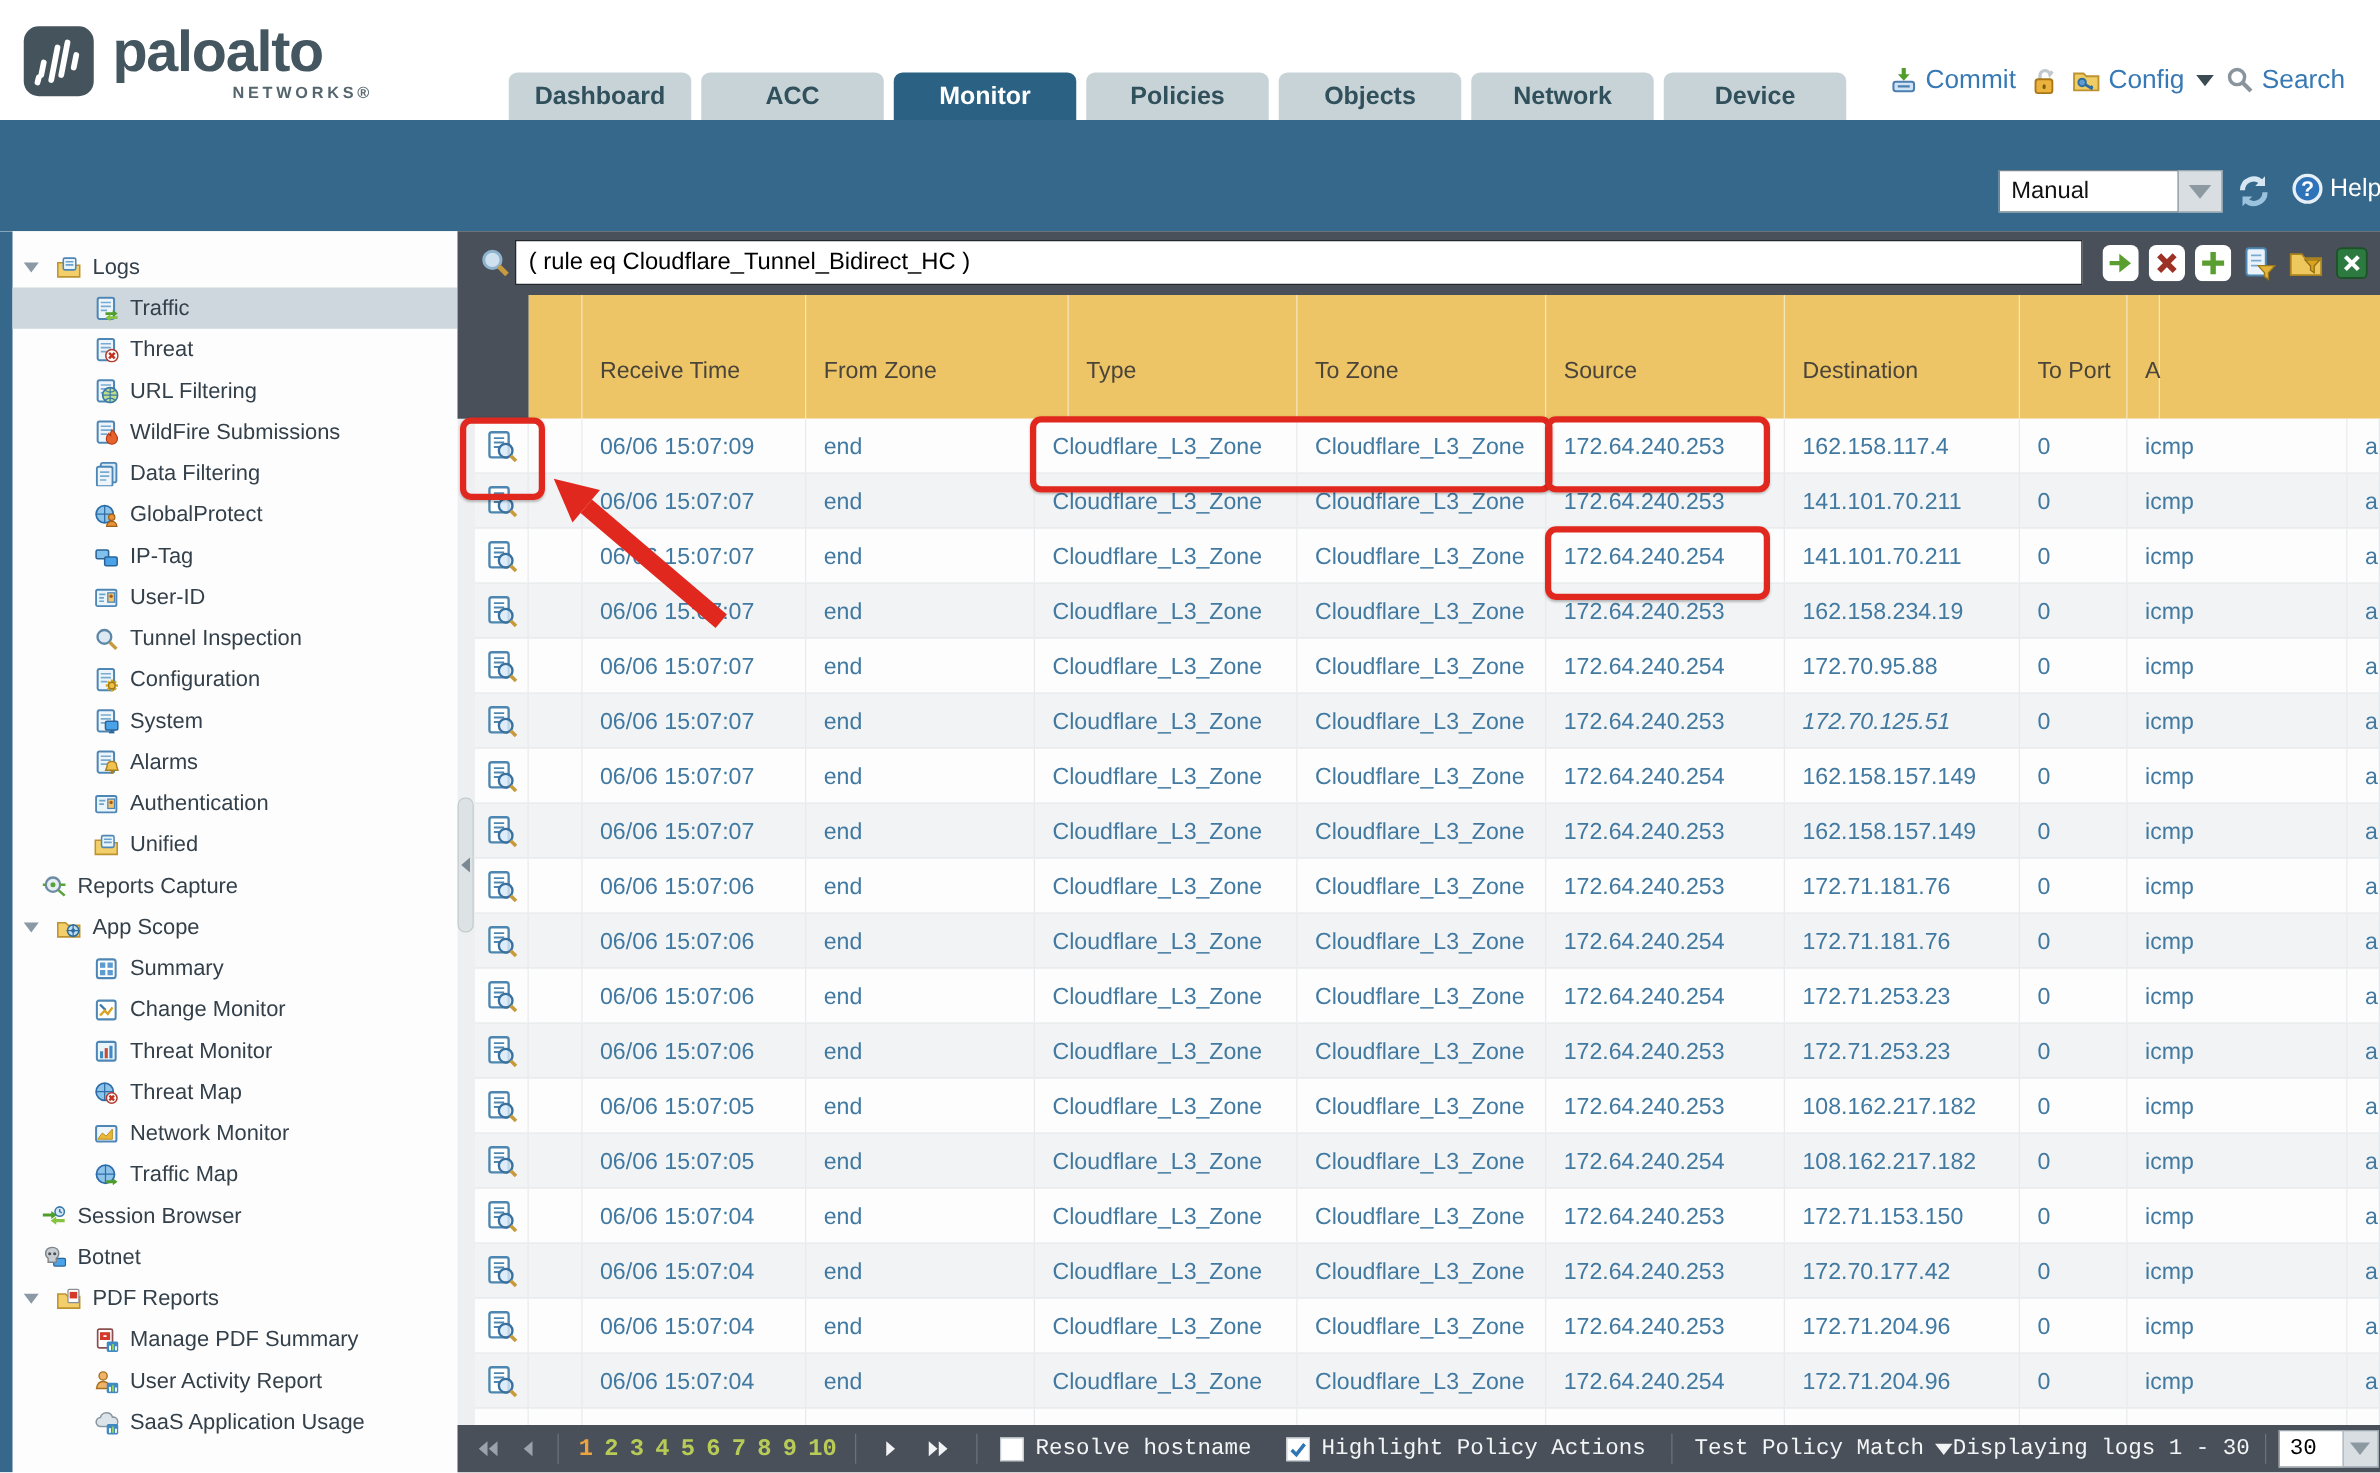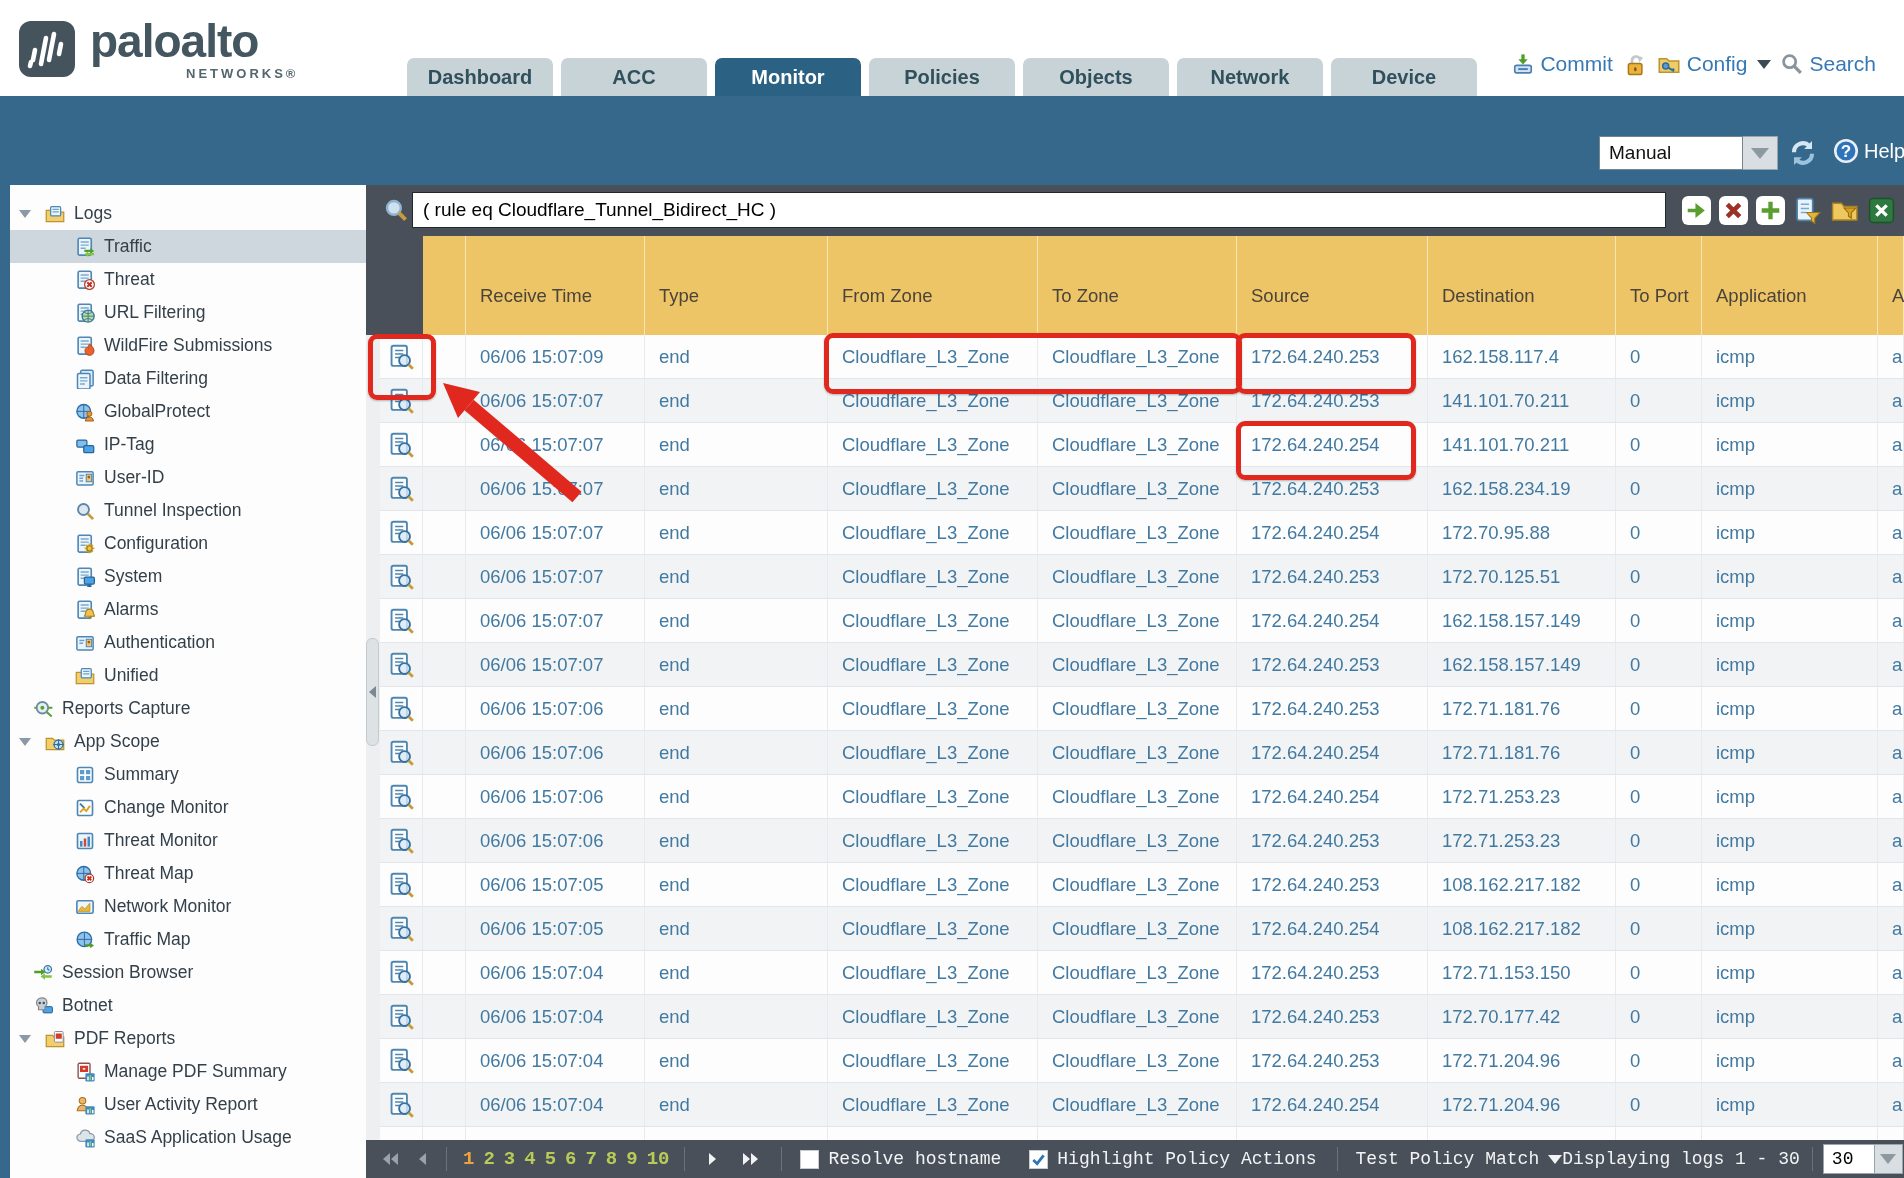--- a/index.html
+++ b/index.html
@@ -580,27 +580,26 @@
             <path d="M9 9l10 10M19 9L9 19" stroke="#fff" stroke-width="3.2"></path>
           </svg>
       </span>
     </div>
   </div>
 
   <div id="head-dark"></div>
   <div id="grid-head">
       <div class="hcell" style="width: 43px;"></div>
       <div class="hcell" style="width: 179px;">Receive Time</div>
+      <div class="hcell" style="width: 210px;">From Zone</div>
       <div class="hcell" style="width: 183px;">Type</div>
-      <div class="hcell" style="width: 210px;">From Zone</div>
       <div class="hcell" style="width: 199px;">To Zone</div>
       <div class="hcell" style="width: 191px;">Source</div>
       <div class="hcell" style="width: 188px;">Destination</div>
       <div class="hcell" style="width: 86px;">To Port</div>
-      <div class="hcell" style="width: 176px;">Application</div>
       <div class="hcell" style="width: 26px;">A</div>
     </div>
 
   <div id="grid-rows">
       <div class="row">
         <div class="cell icn" style="width: 43px;">
           <svg viewBox="0 0 22 22">
             <rect x="3" y="1.5" width="13" height="17" rx="1.6" fill="#fff" stroke="#4d86b0" stroke-width="1.6"></rect>
             <path d="M6 5.5h7M6 8.5h7M6 11.5h4.5" stroke="#4d86b0" stroke-width="1.3"></path>
             <circle cx="14" cy="14" r="4.6" fill="rgba(214,233,247,.8)" stroke="#39719e" stroke-width="1.6"></circle>
@@ -706,21 +705,21 @@
             <circle cx="14" cy="14" r="4.6" fill="rgba(214,233,247,.8)" stroke="#39719e" stroke-width="1.6"></circle>
             <path d="M17.4 17.4L21 21" stroke="#c79a3d" stroke-width="2.4"></path>
           </svg>
         </div>
         <div class="cell" style="width: 43px;"></div>
         <div class="cell" style="width: 179px;">06/06 15:07:07</div>
         <div class="cell" style="width: 183px;">end</div>
         <div class="cell" style="width: 210px;">Cloudflare_L3_Zone</div>
         <div class="cell" style="width: 199px;">Cloudflare_L3_Zone</div>
         <div class="cell" style="width: 191px;">172.64.240.253</div>
-        <div class="cell" style="width: 188px;">172.70.125.51</div>
+        <div class="cell" style="width: 188px; font-style: italic;">172.70.125.51</div>
         <div class="cell" style="width: 86px;">0</div>
         <div class="cell" style="width: 176px;">icmp</div>
         <div class="cell" style="width: 26px;">a</div>
       </div>
       <div class="row">
         <div class="cell icn" style="width: 43px;">
           <svg viewBox="0 0 22 22">
             <rect x="3" y="1.5" width="13" height="17" rx="1.6" fill="#fff" stroke="#4d86b0" stroke-width="1.6"></rect>
             <path d="M6 5.5h7M6 8.5h7M6 11.5h4.5" stroke="#4d86b0" stroke-width="1.3"></path>
             <circle cx="14" cy="14" r="4.6" fill="rgba(214,233,247,.8)" stroke="#39719e" stroke-width="1.6"></circle>

